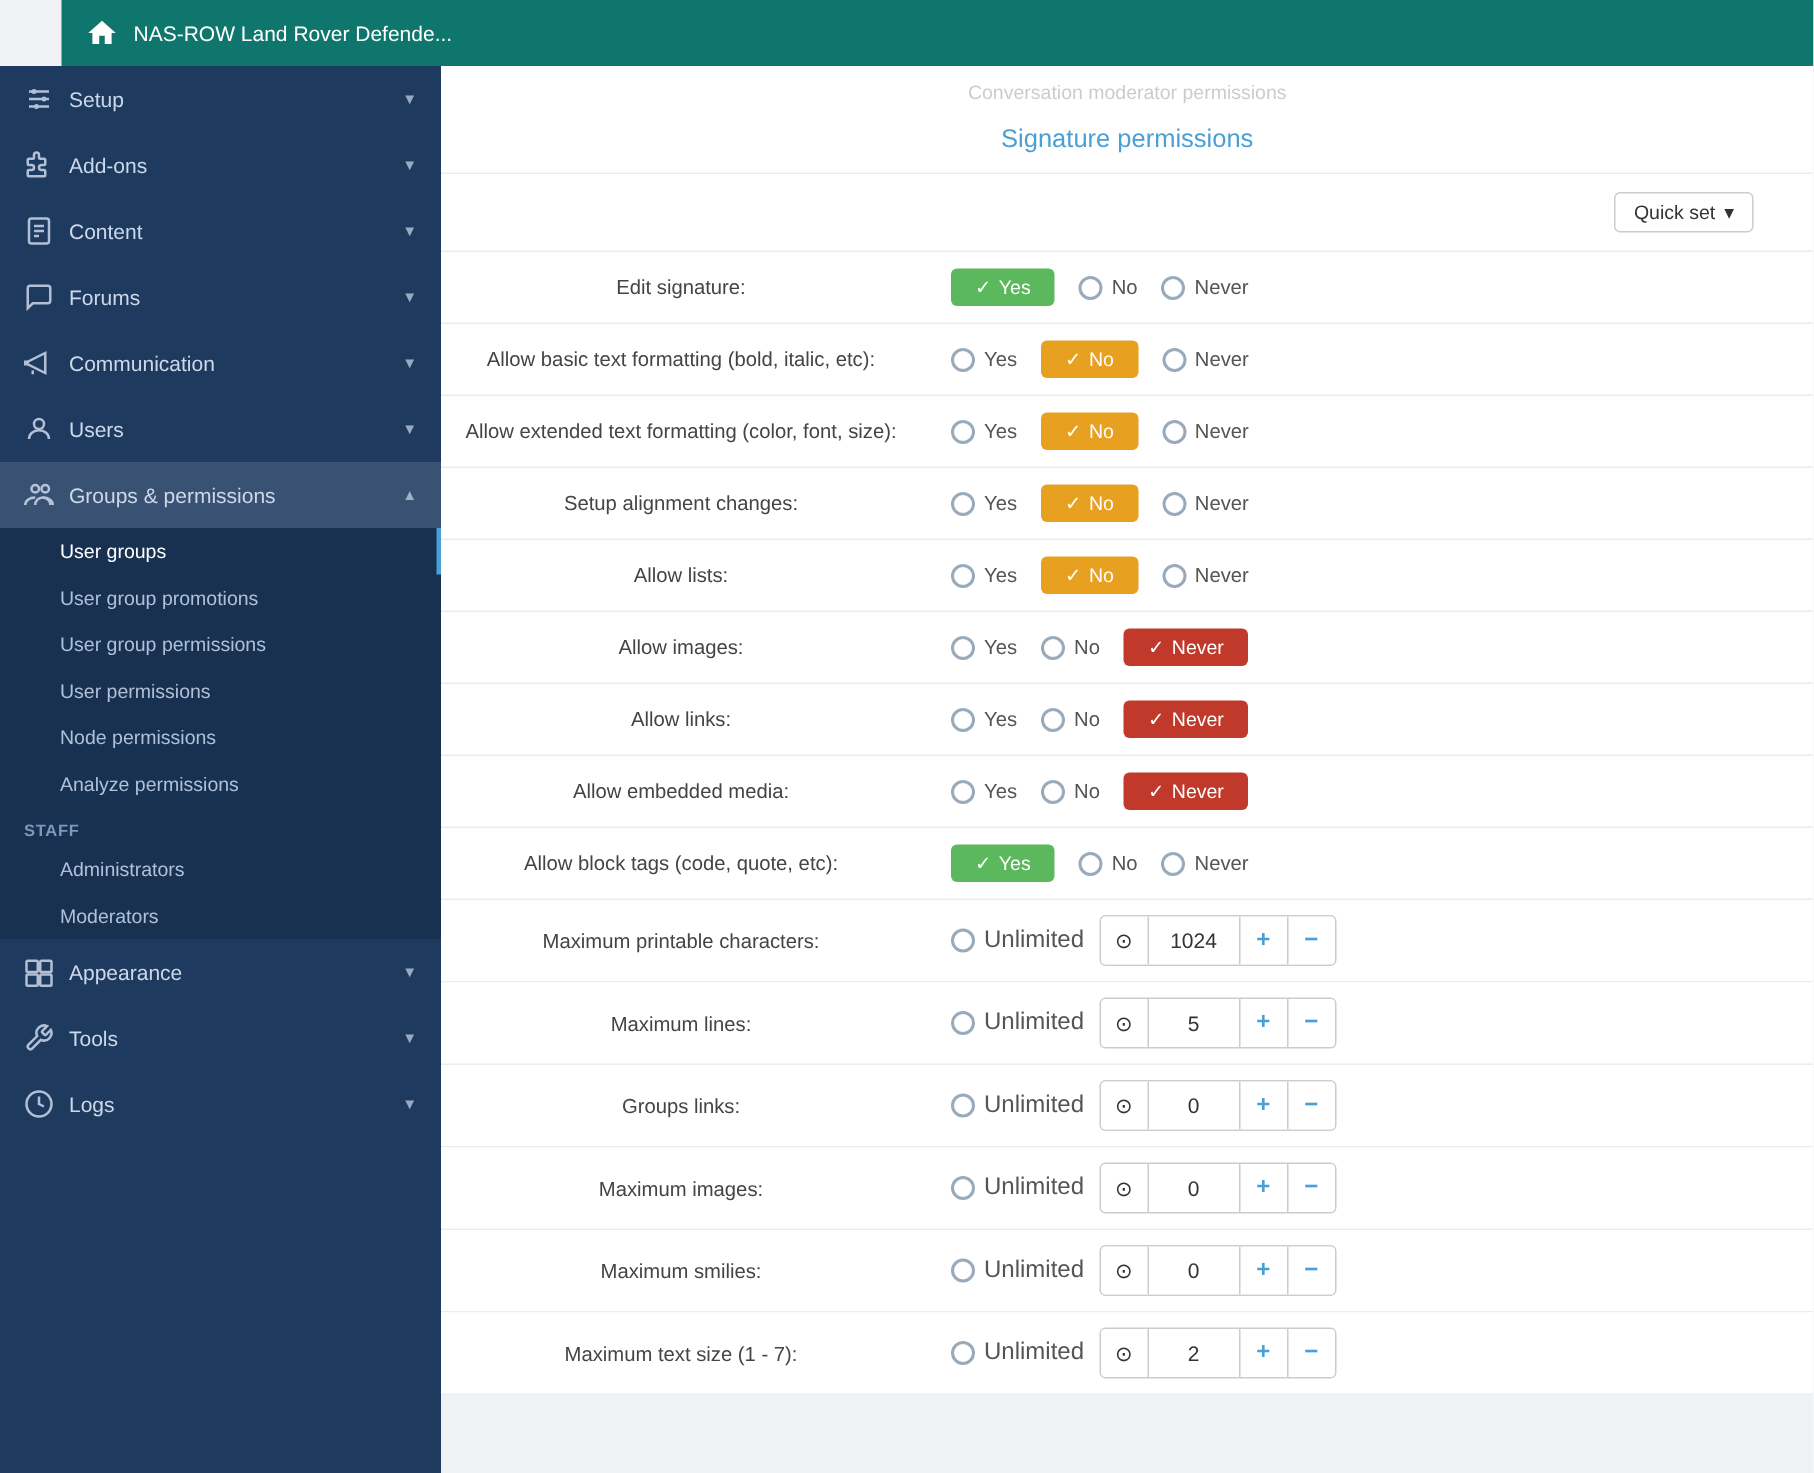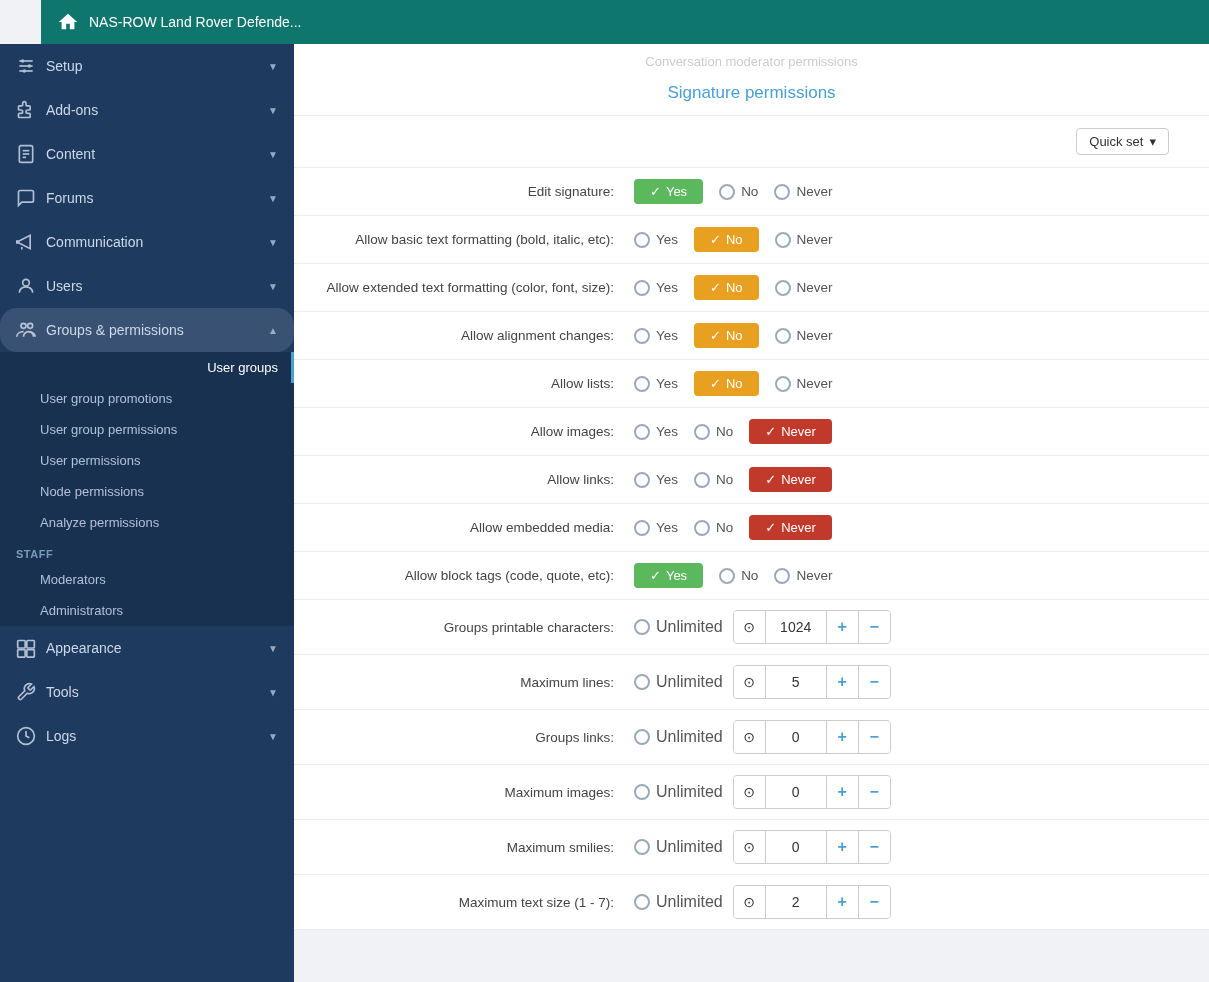--- a/index.html
+++ b/index.html
@@ -38,39 +38,39 @@
       display: flex;
       align-items: center;
       padding: 12px 16px;
       cursor: pointer;
       justify-content: space-between;
       color: #cdd8e8;
       font-size: 14px;
       font-weight: 500;
       transition: background 0.15s;
     }
-    .sidebar-item.active { background: rgba(255,255,255,0.12); border-radius: 17px; }
+    .sidebar-item.active { background: rgba(255,255,255,0.12); }
     .sidebar-item-left { display: flex; align-items: center; gap: 10px; }
 
     .sidebar-icon { width: 20px; height: 20px; opacity: 0.85; }
 
     .chevron { font-size: 10px; opacity: 0.7; }
 
     
     .submenu { background: rgba(0,0,0,0.15); }
     .submenu-item {
       padding: 8px 16px 8px 40px;
       color: #b0c0d8;
       font-size: 13px;
       cursor: pointer;
       display: flex;
       align-items: center;
       position: relative;
     }
-    .submenu-item.active { color: white; justify-content: flex-end; }
+    .submenu-item.active { color: white; }
     .submenu-item .active-bar {
       position: absolute;
       right: 0;
       top: 0;
       bottom: 0;
       width: 3px;
       background: #4a9fd4;
     }
 
     .submenu-section-title {
@@ -139,21 +139,21 @@
       align-items: center;
       padding: 10px 30px 10px 0;
       border-bottom: 1px solid #e8edf2;
       background: white;
       min-height: 48px;
     }
     .perm-row:last-child { border-bottom: none; }
 
     .perm-label {
       flex: 0 0 340px;
-      text-align: right;
+      text-align: center;
       padding-right: 20px;
       color: #444;
       font-size: 13.5px;
     }
 
     .perm-options {
       display: flex;
       align-items: center;
       gap: 16px;
     }
@@ -399,24 +399,24 @@
       <div class="submenu-item">
         <span>Node permissions</span>
       </div>
       <div class="submenu-item">
         <span>Analyze permissions</span>
       </div>
 
       <div class="submenu-section-title">Staff</div>
 
       <div class="submenu-item">
+        <span>Administrators</span>
+      </div>
+      <div class="submenu-item">
         <span>Moderators</span>
-      </div>
-      <div class="submenu-item">
-        <span>Administrators</span>
       </div>
     </div>
 
     <div class="sidebar-item">
       <div class="sidebar-item-left">
         <svg class="sidebar-icon" viewBox="0 0 24 24" fill="none" stroke="currentColor" stroke-width="2">
             <rect x="2" y="3" width="9" height="9" rx="1"></rect>
             <rect x="13" y="3" width="9" height="9" rx="1"></rect>
             <rect x="2" y="14" width="9" height="9" rx="1"></rect>
             <rect x="13" y="14" width="9" height="9" rx="1"></rect>
@@ -510,21 +510,21 @@
             <span>✓</span> No
           </button>
           <div class="radio-opt">
             <div class="radio-circle"></div>
             <span class="radio-label">Never</span>
           </div>
         </div>
       </div>
 
       <div class="perm-row">
-        <div class="perm-label">Allow alignment changes:</div>
+        <div class="perm-label">Setup alignment changes:</div>
         <div class="perm-options">
           <div class="radio-opt">
             <div class="radio-circle"></div>
             <span class="radio-label">Yes</span>
           </div>
           <button class="btn-no-active">
             <span>✓</span> No
           </button>
           <div class="radio-opt">
             <div class="radio-circle"></div>
@@ -612,21 +612,21 @@
             <span class="radio-label">No</span>
           </div>
           <div class="radio-opt">
             <div class="radio-circle"></div>
             <span class="radio-label">Never</span>
           </div>
         </div>
       </div>
 
       <div class="num-row">
-        <div class="perm-label">Groups printable characters:</div>
+        <div class="perm-label">Maximum printable characters:</div>
         <div class="num-controls">
           <div class="num-unlimited">
             <div class="radio-circle"></div>
             <span>Unlimited</span>
           </div>
           <div class="num-input-group">
             <div class="num-check">⊙</div>
             <input class="num-field" type="text" value="1024" style="">
             <div class="num-plus">+</div>
             <div class="num-minus">−</div>

